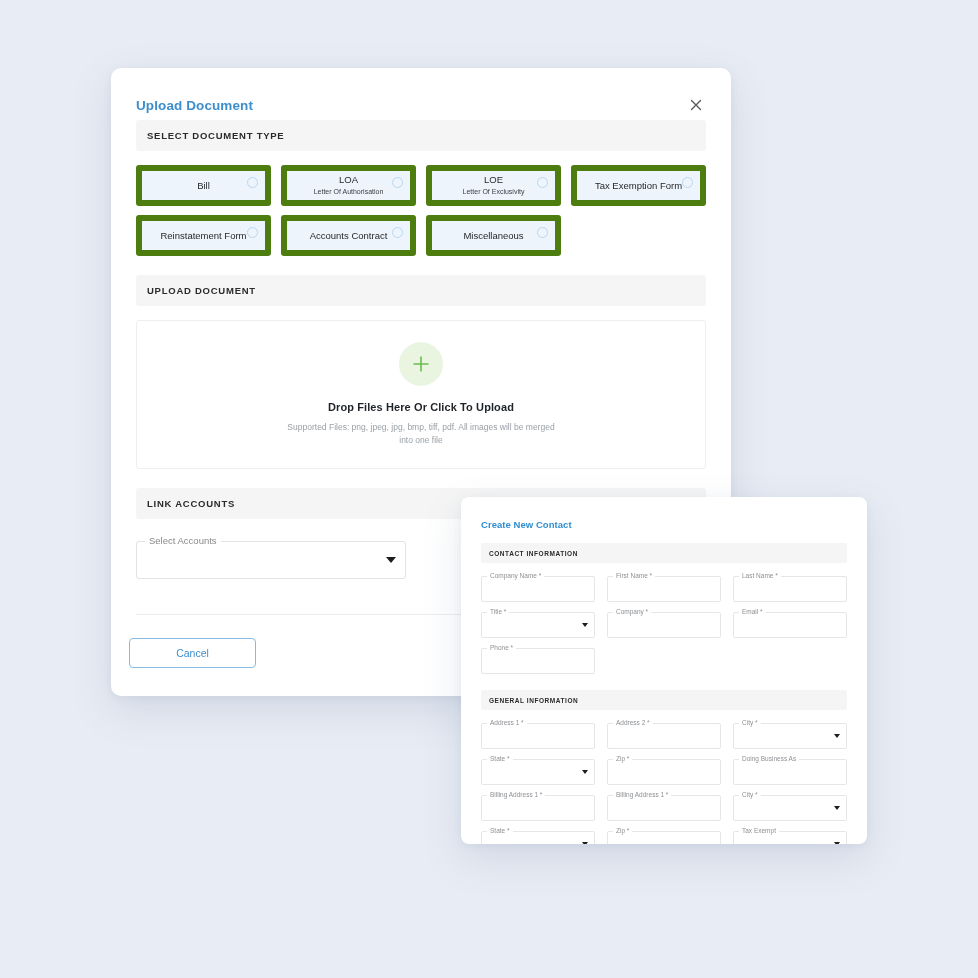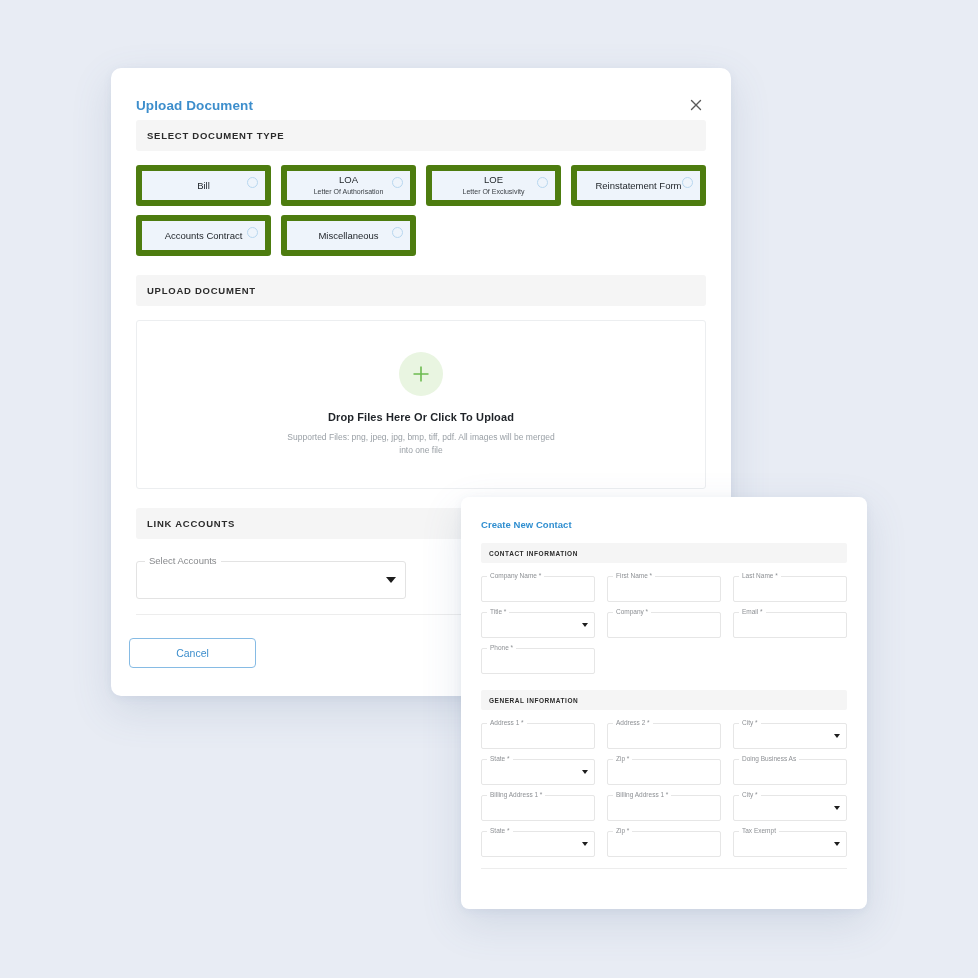--- a/index.html
+++ b/index.html
@@ -109,21 +109,21 @@
     height: 11px;
     border: 1px solid #b8d7ef;
     border-radius: 50%;
     background: transparent;
     box-sizing: border-box;
   }
 
   
   .dropzone {
     margin: 14px 25px 0 25px;
-    height: 169px;
+    height: 149px;
     border: 1px solid #eceef0;
     border-radius: 3px;
     display: flex;
     flex-direction: column;
     align-items: center;
     justify-content: center;
     cursor: pointer;
     box-sizing: border-box;
   }
   .plus-circle {
@@ -213,21 +213,21 @@
     cursor: pointer;
     padding: 0;
   }
 
   
   #contact-panel {
     position: absolute;
     left: 461px;
     top: 497px;
     width: 406px;
-    height: 412px;
+    height: 347px;
     background: #ffffff;
     border-radius: 8px;
     box-shadow: 0 14px 40px rgba(90, 110, 150, 0.16), 0 2px 8px rgba(90,110,150,0.08);
     overflow: hidden;
     box-sizing: border-box;
   }
   .cp-title {
     margin: 22px 0 0 20px;
     color: #2f8ed0;
     font-size: 9.5px;
@@ -328,20 +328,24 @@
       <div class="dt-main">LOA</div>
       <div class="dt-sub">Letter Of Authorisation</div>
       <div class="doctype-radio"></div>
     </div>
     <div class="doctype-card">
       <div class="dt-main">LOE</div>
       <div class="dt-sub">Letter Of Exclusivity</div>
       <div class="doctype-radio"></div>
     </div>
     <div class="doctype-card">
+      <div class="dt-main">Tax Exemption Form</div>
+      <div class="doctype-radio"></div>
+    </div>
+    <div class="doctype-card">
       <div class="dt-main">Reinstatement Form</div>
       <div class="doctype-radio"></div>
     </div>
     <div class="doctype-card">
       <div class="dt-main">Accounts Contract</div>
       <div class="doctype-radio"></div>
     </div>
     <div class="doctype-card">
       <div class="dt-main">Miscellaneous</div>
       <div class="doctype-radio"></div>

